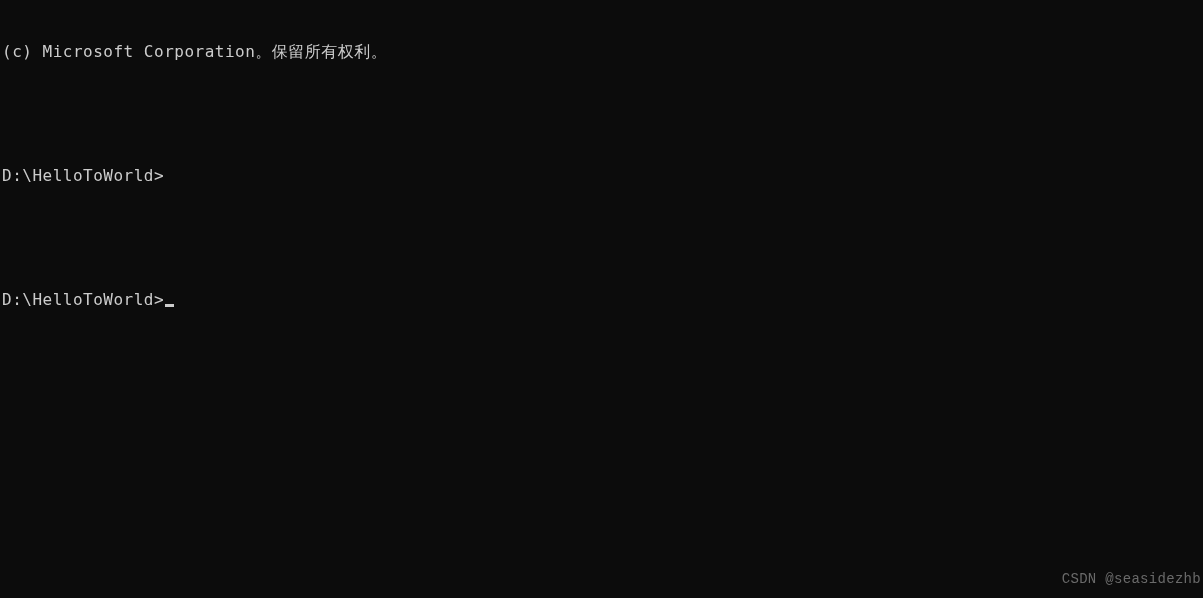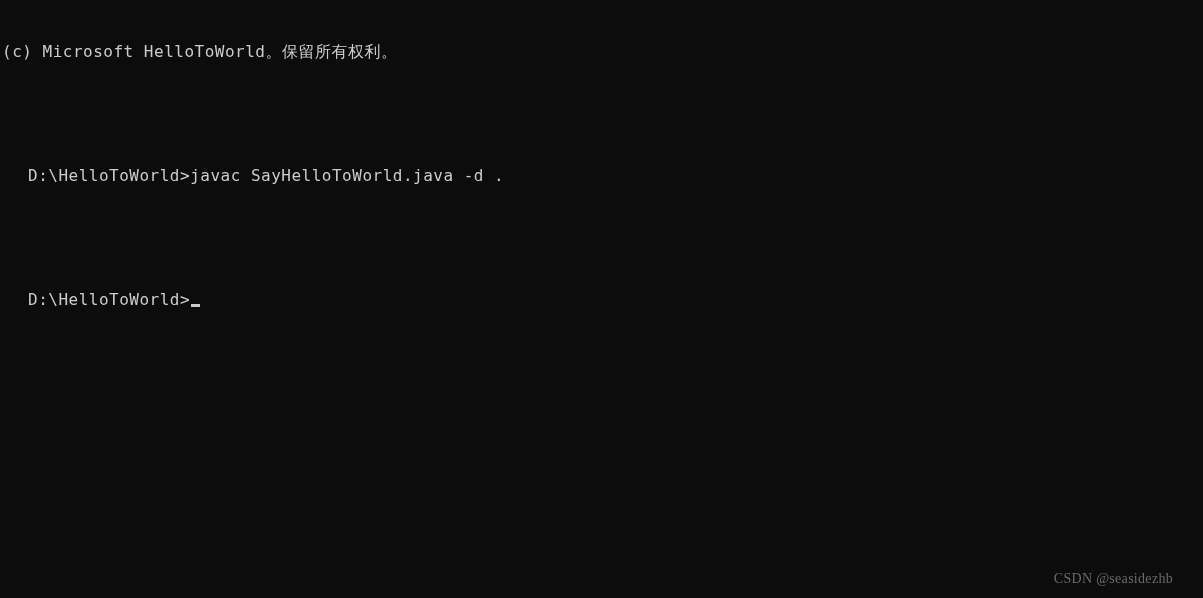--- a/index.html
+++ b/index.html
@@ -22,46 +22,45 @@
       padding: 0px 2px;
       white-space: pre;
       letter-spacing: 0.5px;
     }
     .line {
       min-height: 20px;
     }
     .prompt-line {
       display: flex;
       align-items: baseline;
-      margin-left: 26px;
     }
     .cursor {
       display: inline-block;
       width: 9px;
       height: 3px;
       background-color: #cccccc;
       vertical-align: baseline;
       position: relative;
       top: 2px;
       margin-left: 1px;
     }
     .watermark {
       position: absolute;
       bottom: 10px;
-      right: 30px;
+      right: 2px;
       color: #6a6a6a;
-      font-family: Liberation Serif, serif;
+      font-family: Liberation Mono, monospace;
       font-size: 14px;
       letter-spacing: 0.3px;
     }
   </style>
 </head>
 <body>
 
 <div class="terminal">
-  <div class="line">(c) Microsoft HelloToWorld。保留所有权利。</div>
+  <div class="line">(c) Microsoft Corporation。保留所有权利。</div>
   <div class="line"></div>
-  <div class="line prompt-line"><span>D:\HelloToWorld&gt;</span><span>javac SayHelloToWorld.java -d .</span></div>
+  <div class="line prompt-line"><span>D:\HelloToWorld&gt;</span></div>
   <div class="line"></div>
   <div class="line prompt-line"><span>D:\HelloToWorld&gt;</span><span></span><span class="cursor"></span></div>
 </div>
 
 <div class="watermark">CSDN @seasidezhb</div>
 
 </body></html>

